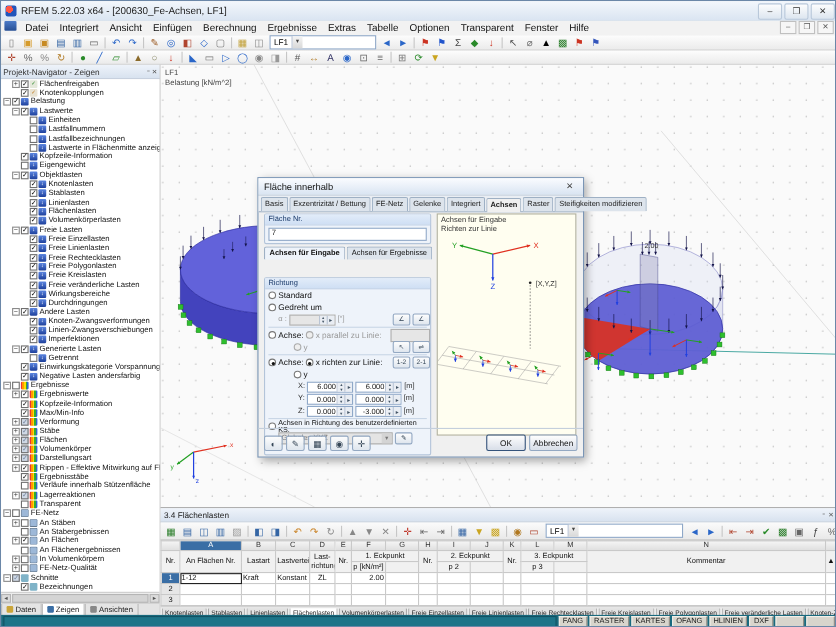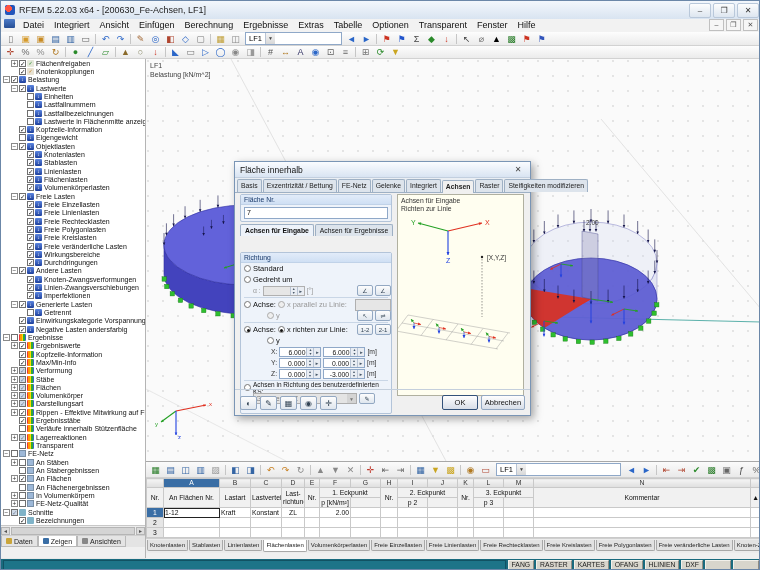--- a/index.html
+++ b/index.html
@@ -256,20 +256,27 @@
       <div class="ticon" style="color: rgb(102, 102, 102);">⊡</div>
       <div class="ticon" style="color: rgb(102, 102, 102);">≡</div>
       <div class="tsep"></div>
       <div class="ticon" style="color: rgb(119, 119, 119);">⊞</div>
       <div class="ticon" style="color: rgb(42, 138, 42);">⟳</div>
       <div class="ticon" style="color: rgb(202, 165, 32);">▼</div>
     </div>
 </div>
 
 <div id="navigator">
+  <div id="nav-header">
+    <span>Projekt-Navigator - Zeigen</span>
+    <span class="hb">
+      <span>▫</span>
+      <span>✕</span>
+    </span>
+  </div>
   <div id="nav-tree">
       <div class="trow" style="padding-left: 10px;">
         <span class="texp">+</span>
         <span class="tchk">✓</span>
         <span class="tico ico-release">✓</span>
         <span class="tlabel">Flächenfreigaben</span>
       </div>
       <div class="trow" style="padding-left: 10px;">
         <span class="texp blank"></span>
         <span class="tchk">✓</span>
@@ -1025,20 +1032,27 @@
     <span class="fbtn">✎</span>
     <span class="fbtn">▦</span>
     <span class="fbtn">◉</span>
     <span class="fbtn">✛</span>
     <span class="okbtn">OK</span>
     <span class="cabtn">Abbrechen</span>
   </div>
 </div>
 
 <div id="tablepanel">
+  <div id="tp-header">
+    <span>3.4 Flächenlasten</span>
+    <span class="hb">
+      <span>▫</span>
+      <span>✕</span>
+    </span>
+  </div>
   <div id="tp-toolbar">
     <div id="tta" style="display:flex;align-items:center;">
         <div class="ticon" style="color: rgb(42, 125, 42);">▦</div>
         <div class="ticon" style="color: rgb(52, 101, 164);">▤</div>
         <div class="ticon" style="color: rgb(52, 101, 164);">◫</div>
         <div class="ticon" style="color: rgb(52, 101, 164);">▥</div>
         <div class="ticon" style="color: rgb(153, 153, 153);">▨</div>
         <div class="tsep"></div>
         <div class="ticon" style="color: rgb(52, 101, 164);">◧</div>
         <div class="ticon" style="color: rgb(52, 101, 164);">◨</div>

